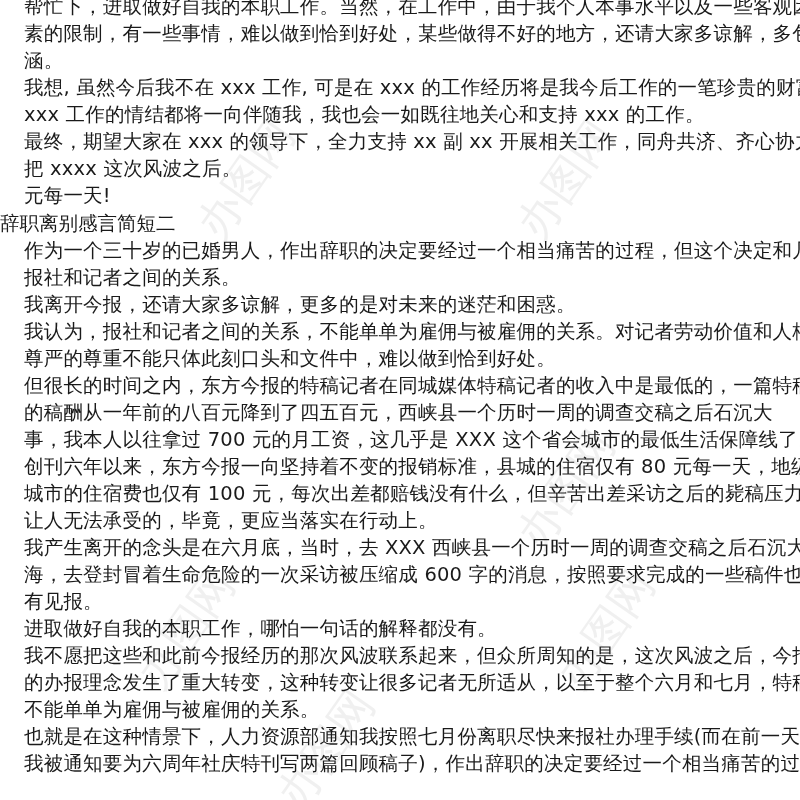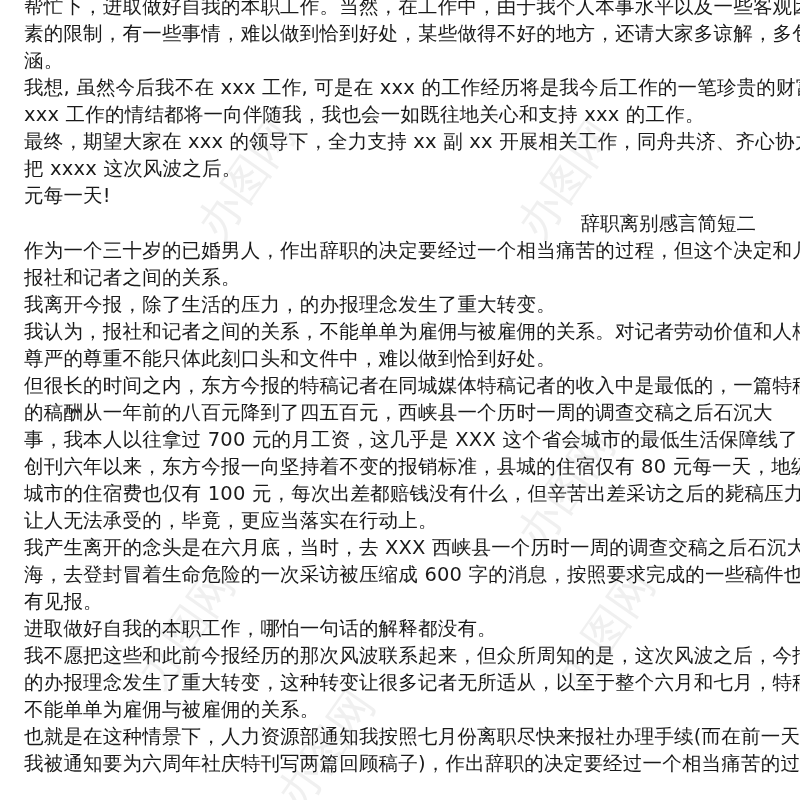--- a/index.html
+++ b/index.html
@@ -10,21 +10,21 @@
     color: #1a1a1a;
   }
   .page {
     position: absolute; left: 0; top: -14px; width: 800px;
   }
   .line {
     position: absolute; left: 24px; white-space: nowrap;
     font-size: 19.5px; line-height: 27px; letter-spacing: 0.2px;
   }
   .title {
-    position: absolute; left: 0; width: 756px; text-align: right;
+    position: absolute; left: 0; width: 756px; text-align: left;
     font-size: 19.5px; line-height: 27px;
   }
   .wm {
     position: absolute; font-size: 44px; color: rgba(200,200,200,0.28);
     transform: rotate(-55deg); white-space: nowrap; pointer-events: none;
     font-family: "DejaVu Sans", sans-serif;
   }
 </style>
 </head>
 <body>
@@ -43,21 +43,21 @@
   <div class="line" style="top:88px">我想, 虽然今后我不在 xxx 工作, 可是在 xxx 的工作经历将是我今后工作的一笔珍贵的财富,</div>
   <div class="line" style="top:115px">xxx 工作的情结都将一向伴随我，我也会一如既往地关心和支持 xxx 的工作。</div>
   <div class="line" style="top:142px">最终，期望大家在 xxx 的领导下，全力支持 xx 副 xx 开展相关工作，同舟共济、齐心协力，</div>
   <div class="line" style="top:169px">把 xxxx 这次风波之后。</div>
   <div class="line" style="top:196px">元每一天!</div>
 
   <div class="title" style="top:224px">辞职离别感言简短二</div>
 
   <div class="line" style="top:251px">作为一个三十岁的已婚男人，作出辞职的决定要经过一个相当痛苦的过程，但这个决定和几</div>
   <div class="line" style="top:278px">报社和记者之间的关系。</div>
-  <div class="line" style="top:305px">我离开今报，除了生活的压力，的办报理念发生了重大转变。</div>
+  <div class="line" style="top:305px">我离开今报，还请大家多谅解，更多的是对未来的迷茫和困惑。</div>
   <div class="line" style="top:332px">我认为，报社和记者之间的关系，不能单单为雇佣与被雇佣的关系。对记者劳动价值和人格</div>
   <div class="line" style="top:359px">尊严的尊重不能只体此刻口头和文件中，难以做到恰到好处。</div>
   <div class="line" style="top:386px">但很长的时间之内，东方今报的特稿记者在同城媒体特稿记者的收入中是最低的，一篇特稿</div>
   <div class="line" style="top:413px">的稿酬从一年前的八百元降到了四五百元，西峡县一个历时一周的调查交稿之后石沉大</div>
   <div class="line" style="top:440px">事，我本人以往拿过 700 元的月工资，这几乎是 XXX 这个省会城市的最低生活保障线了。</div>
   <div class="line" style="top:467px">创刊六年以来，东方今报一向坚持着不变的报销标准，县城的住宿仅有 80 元每一天，地级</div>
   <div class="line" style="top:494px">城市的住宿费也仅有 100 元，每次出差都赔钱没有什么，但辛苦出差采访之后的毙稿压力是</div>
   <div class="line" style="top:521px">让人无法承受的，毕竟，更应当落实在行动上。</div>
   <div class="line" style="top:548px">我产生离开的念头是在六月底，当时，去 XXX 西峡县一个历时一周的调查交稿之后石沉大</div>
   <div class="line" style="top:575px">海，去登封冒着生命危险的一次采访被压缩成 600 字的消息，按照要求完成的一些稿件也没</div>

